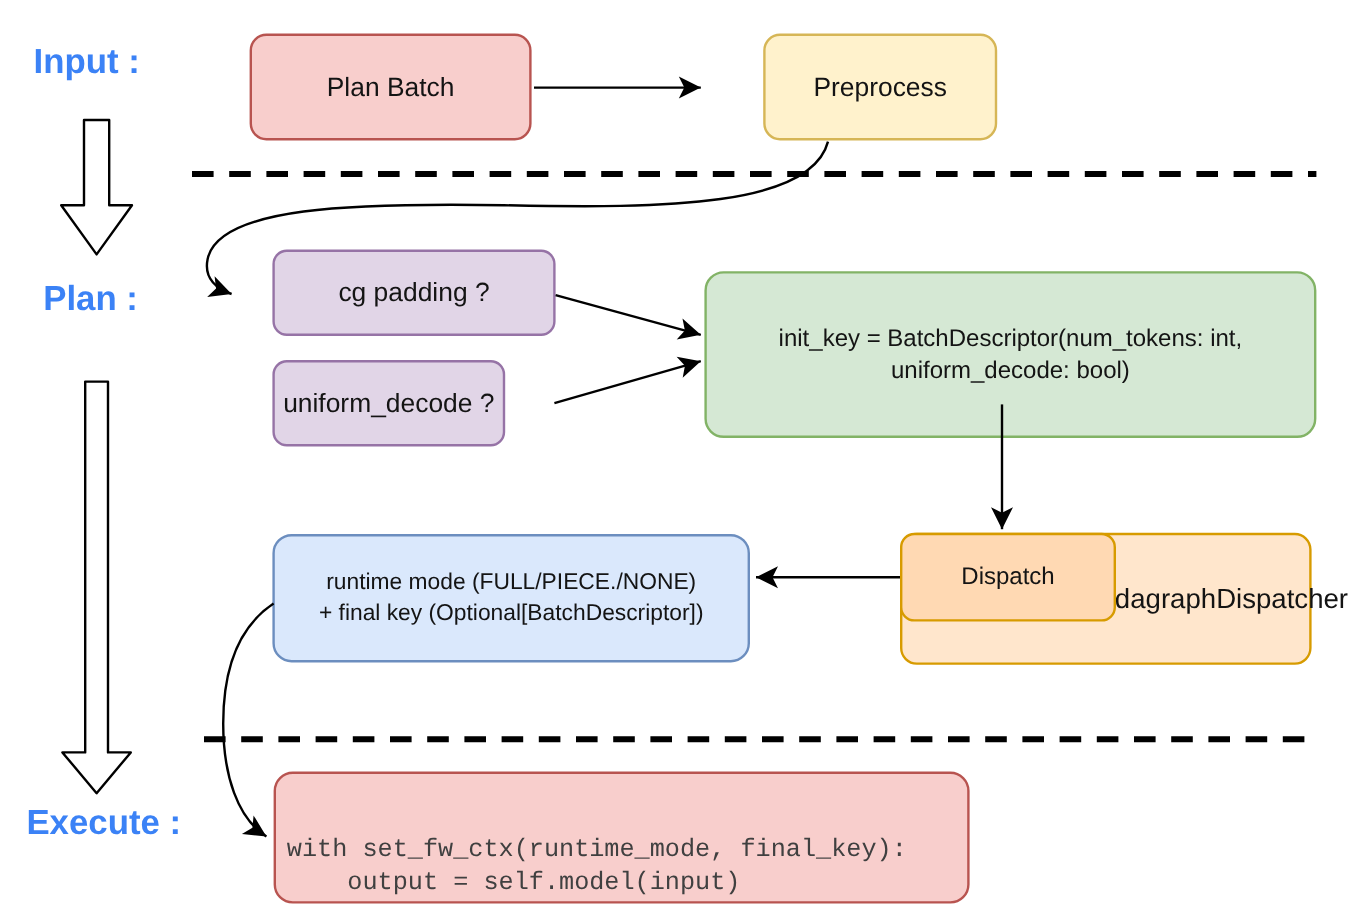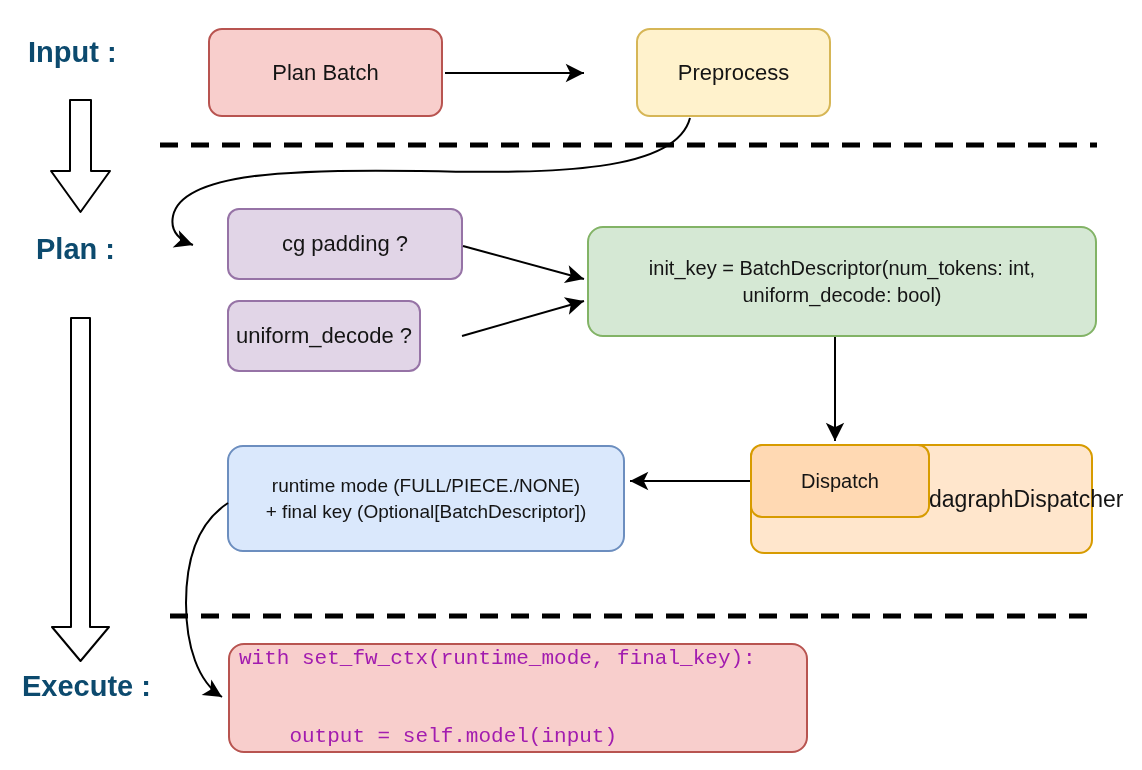--- a/index.html
+++ b/index.html
@@ -1,41 +1,41 @@
 <!DOCTYPE html>
 <html><head>
 <meta charset="utf-8">
 <style>
   html,body{margin:0;padding:0;background:#fff;}
   .canvas{
     position:relative;width:1142px;height:770px;background:#ffffff;
     font-family:"Liberation Sans",sans-serif;color:#141414;overflow:hidden;
   }
   .svg-layer{position:absolute;left:0;top:0;width:1142px;height:770px;z-index:3;pointer-events:none;}
-  .section-label{position:absolute;font-weight:bold;font-size:29px;color:#0c4a6e;z-index:2;white-space:nowrap;}
+  .section-label{position:absolute;font-weight:bold;font-size:29px;color:#3b82f6;z-index:2;white-space:nowrap;}
   .node{
     position:absolute;box-sizing:border-box;border:2px solid #000;border-radius:14px;
     display:flex;flex-direction:column;align-items:center;justify-content:center;
     text-align:center;z-index:1;line-height:1.35;
   }
   .node .ln{white-space:nowrap;}
   #n-input-batch{left:208px;top:28px;width:235px;height:89px;font-size:22px;}
   #n-preprocess{left:588px;top:28px;width:195px;height:89px;font-size:22px;margin-left:48px;}
   #n-cg-padding{left:227px;top:208px;width:236px;height:72px;font-size:22px;border-radius:12px;}
   #n-uniform-decode{left:227px;top:300px;width:194px;height:72px;font-size:22px;border-radius:12px;}
-  #n-init-key{left:587px;top:226px;width:510px;height:111px;font-size:20px;border-radius:16px;}
+  #n-init-key{left:587px;top:226px;width:510px;height:139px;font-size:20px;border-radius:16px;}
   #n-cudagraph-outer{left:750px;top:444px;width:343px;height:110px;border-radius:14px;z-index:1;}
   #n-dispatch{left:750px;top:444px;width:180px;height:74px;font-size:20px;border-radius:12px;z-index:2;}
   #lbl-cudagraph{position:absolute;left:930px;top:444px;width:163px;height:110px;z-index:2;
     display:flex;flex-direction:row;align-items:center;justify-content:center;
     font-size:23px;line-height:1.4;text-align:center;}
   #n-runtime{left:227px;top:445px;width:398px;height:107px;font-size:19px;border-radius:16px;}
   #n-execute-code{left:228px;top:643px;width:580px;height:110px;border-radius:16px;
-    align-items:flex-start;justify-content:space-between;padding-left:9px;
-    font-family:"Liberation Mono",monospace;font-size:21px;line-height:28px;color:#a21caf;text-align:left;}
+    align-items:flex-start;justify-content:flex-end;padding-left:9px;
+    font-family:"Liberation Mono",monospace;font-size:21px;line-height:28px;color:#404040;text-align:left;}
   #n-execute-code .ln{white-space:pre;}
 </style>
 </head>
 <body>
 
 <div class="canvas">
 
   <div class="section-label" style="left:28px;top:36px;">Input :</div>
   <div class="section-label" style="left:36px;top:233px;">Plan :</div>
   <div class="section-label" style="left:22px;top:670px;">Execute :</div>

